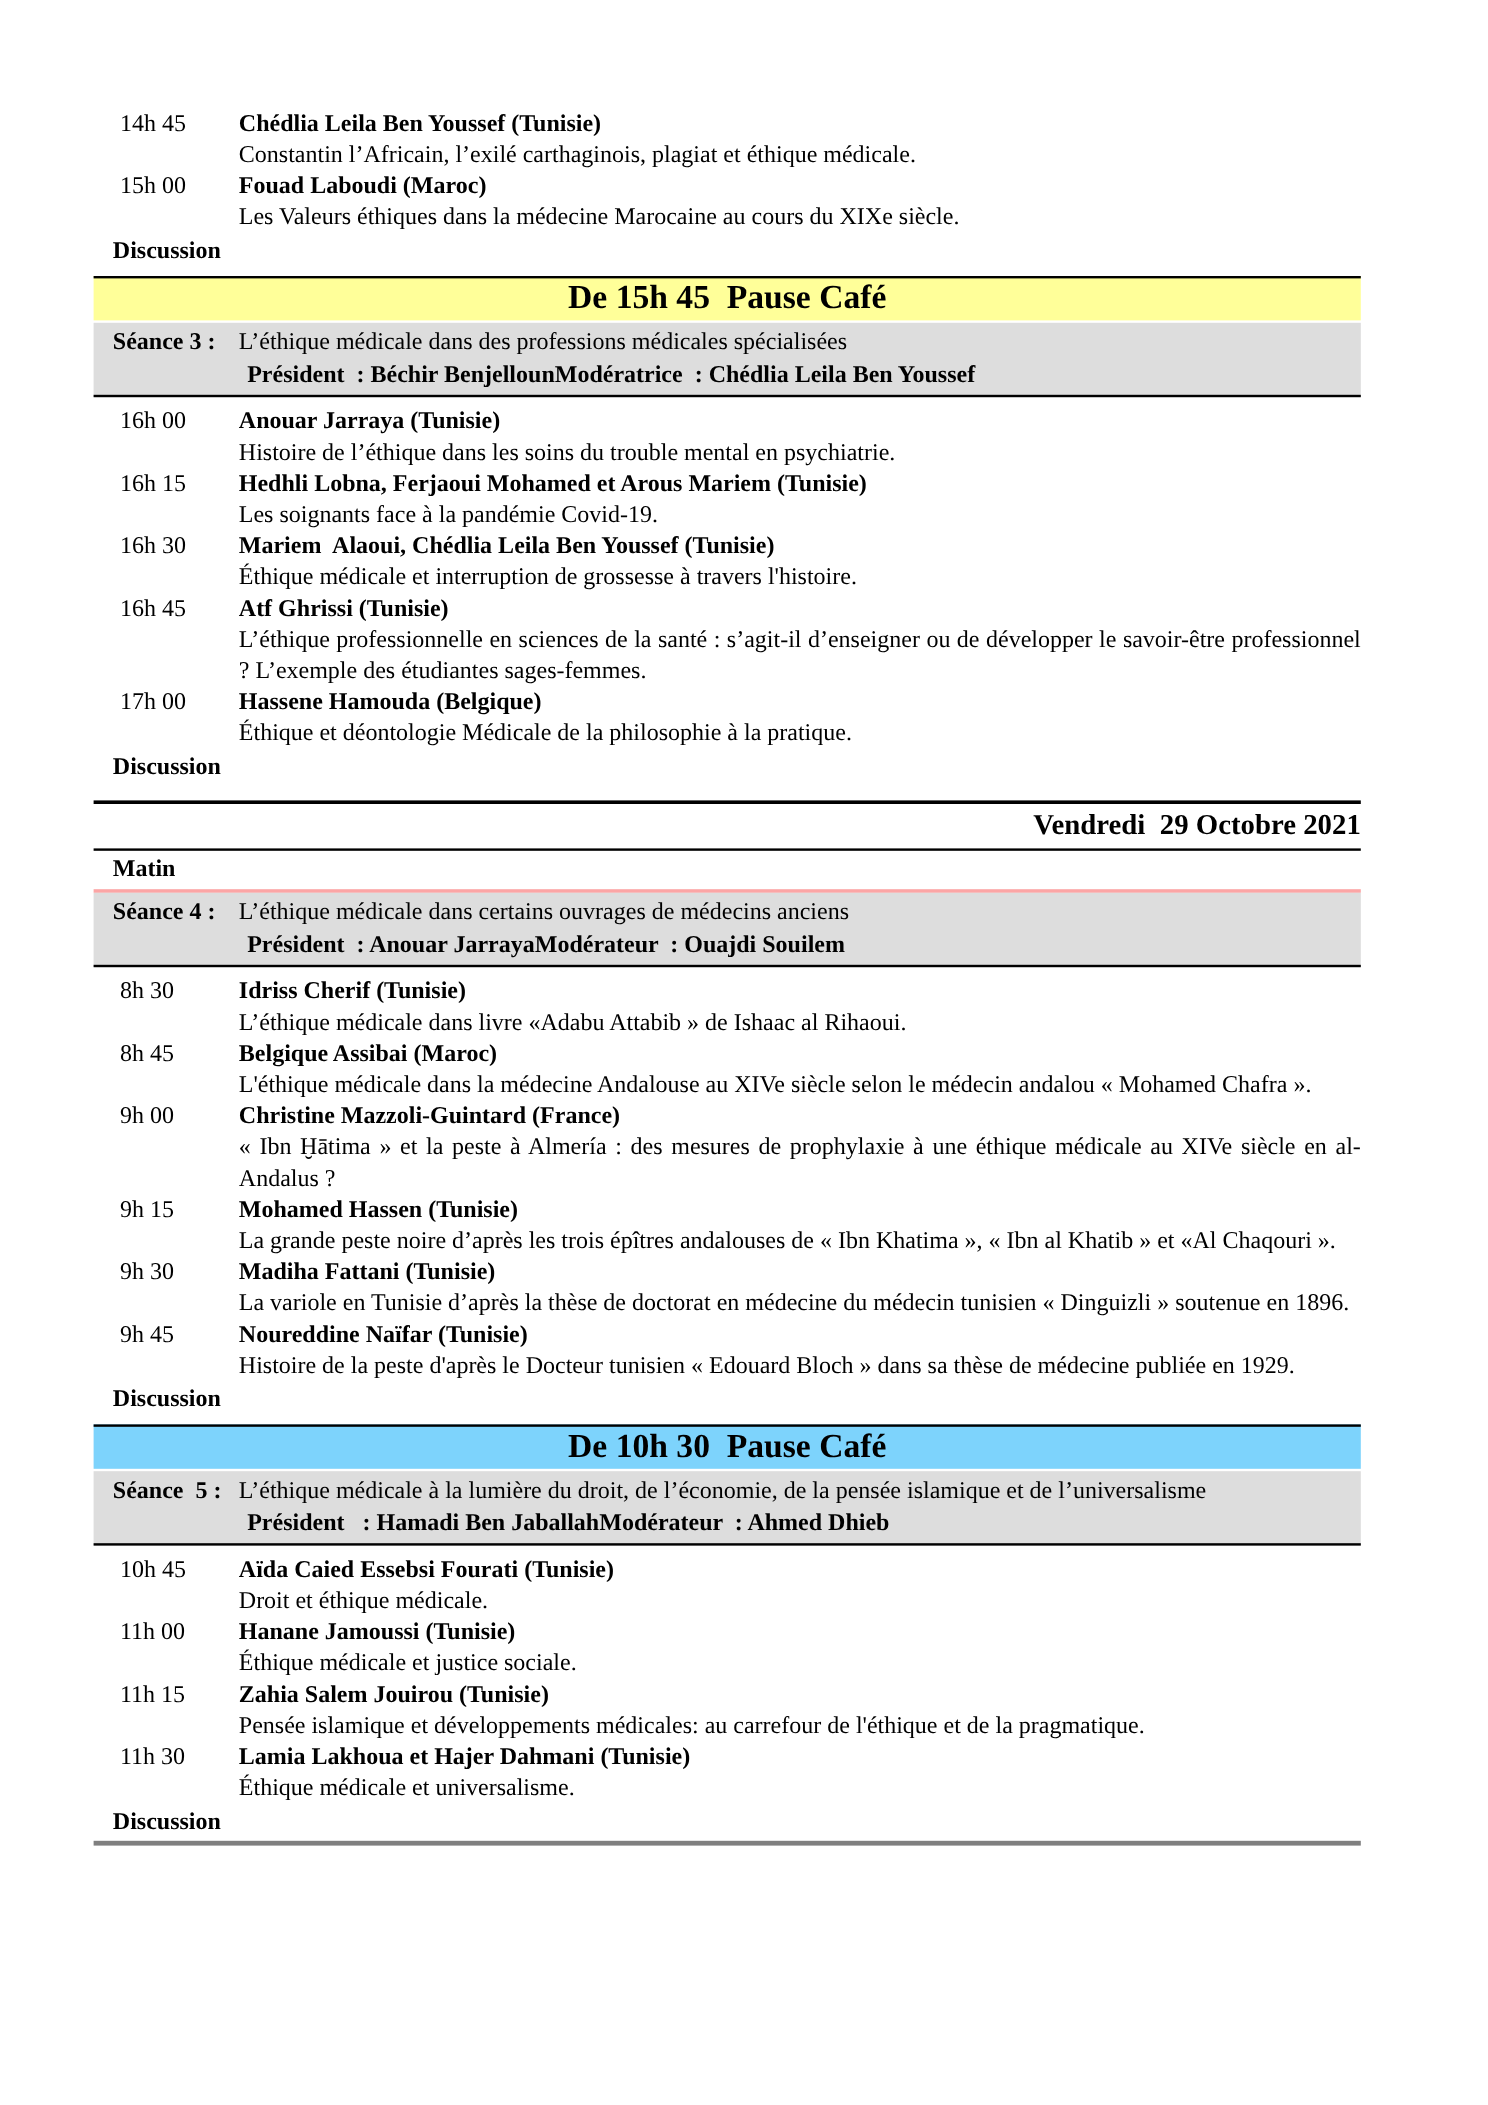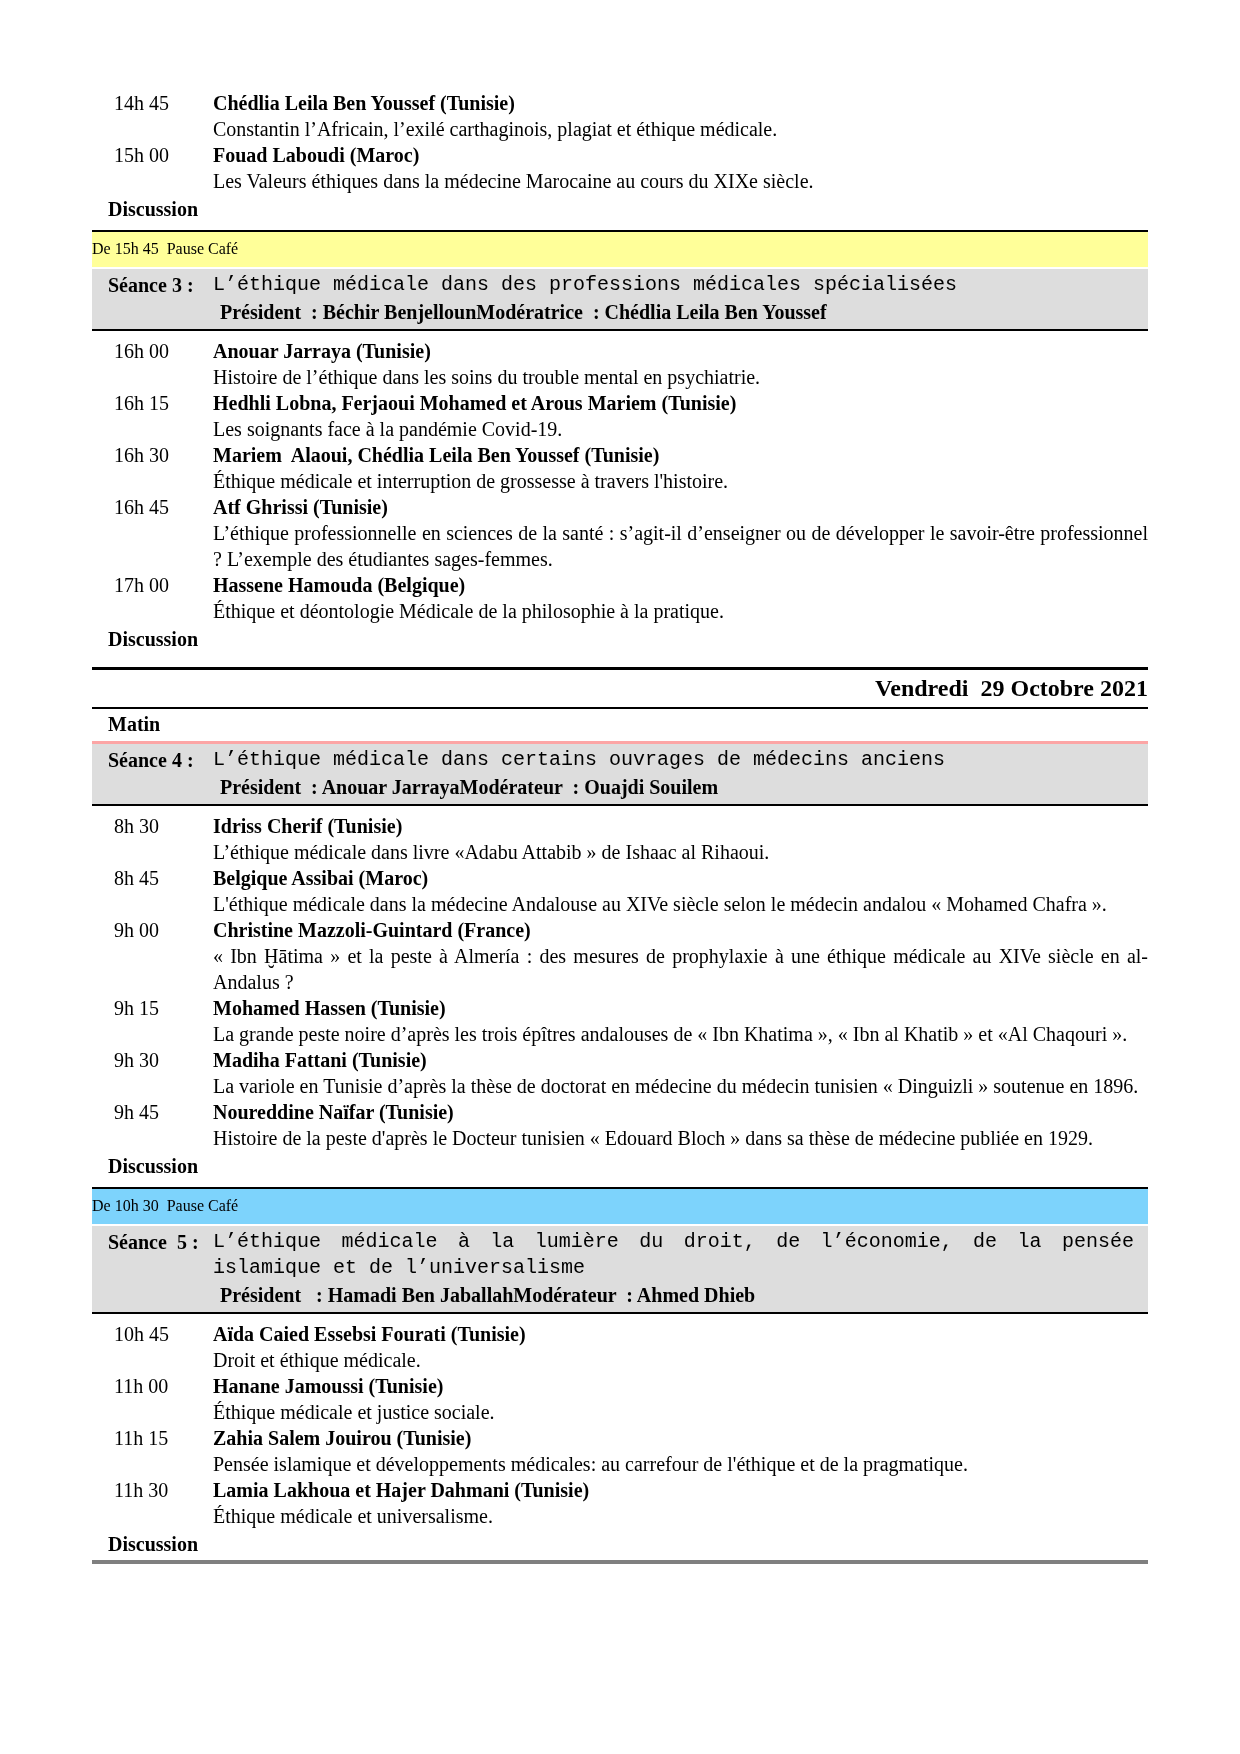--- a/index.html
+++ b/index.html
@@ -6,57 +6,57 @@
   html, body { margin: 0; padding: 0; }
   body {
     width: 1240px; height: 1754px;
     background: #ffffff;
     color: #000000;
     font-family: "Liberation Serif", serif;
     position: relative;
   }
   .page {
     position: absolute;
-    left: 92px; top: 90px;
+    left: 78px; top: 90px;
     width: 1056px;
     font-size: 20px;
     line-height: 26px;
   }
   
   .entry { display: flex; }
   .time {
     flex: 0 0 121px;
     padding-left: 22px;
     white-space: pre;
   }
   .ebody { flex: 1; min-width: 0; }
   .speaker { font-weight: 700; white-space: pre-wrap; }
   .title { text-align: justify; }
   
   .discussion { font-weight: 700; padding: 2px 0 8px 16px; }
   .discussion.final { border-bottom: 4px solid #7f7f7f; padding-bottom: 3px; }
   
   .pause {
     border-top: 2px solid #000;
-    text-align: left;
-    font-weight: 400;
-    font-size: 16px;
+    text-align: center;
+    font-weight: 700;
+    font-size: 28px;
     padding: 4px 0 5px 0;
     margin-bottom: 2px;
     white-space: pre;
   }
   
   .session {
     border-bottom: 2px solid #000;
     padding: 3px 10px 4px 16px;
     margin-bottom: 7px;
   }
   .session-top { display: flex; }
   .session-label { flex: 0 0 105px; font-weight: 700; white-space: pre; }
-  .session-title { flex: 1; text-align: justify; padding-right: 4px; font-family: Liberation Mono, monospace; }
+  .session-title { flex: 1; text-align: justify; padding-right: 4px; }
   .session-heads {
     display: flex;
     font-weight: 700;
     padding-left: 112px;
     margin-top: 1px;
   }
   .session-heads span { white-space: pre; }
   
   .day {
     margin-top: 7px;

